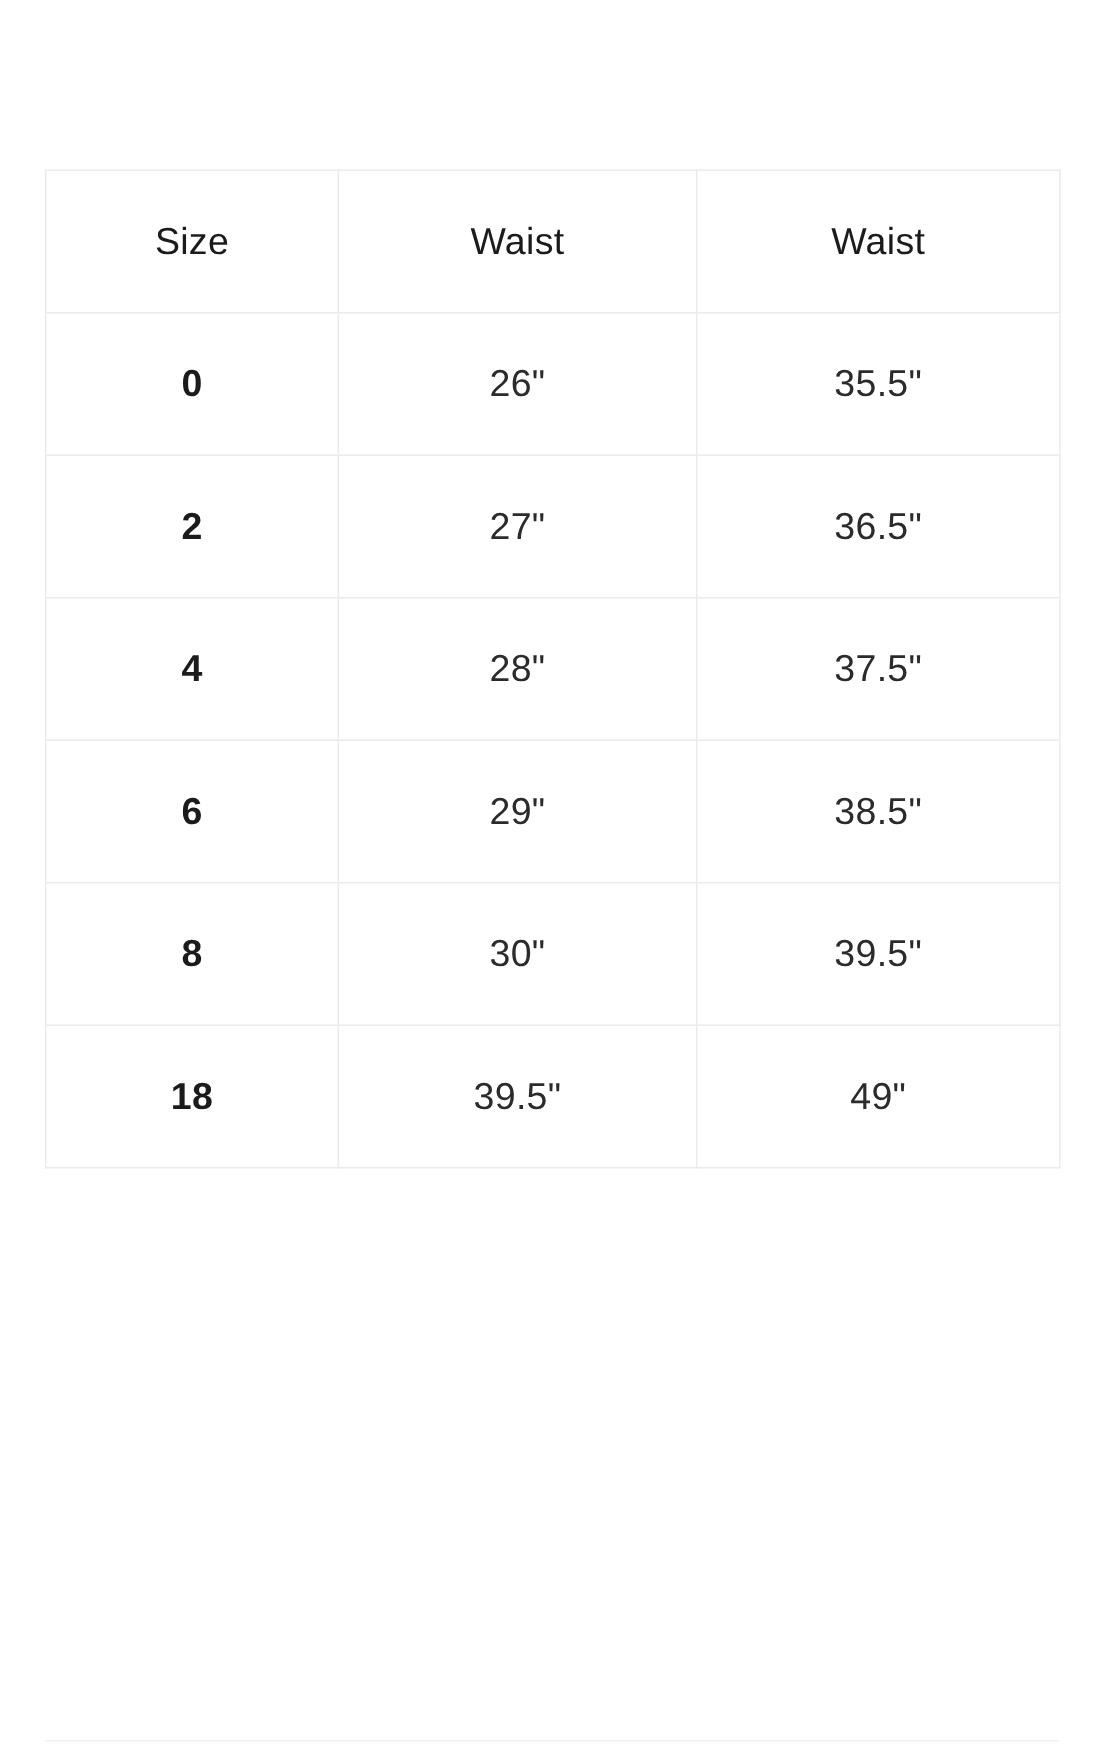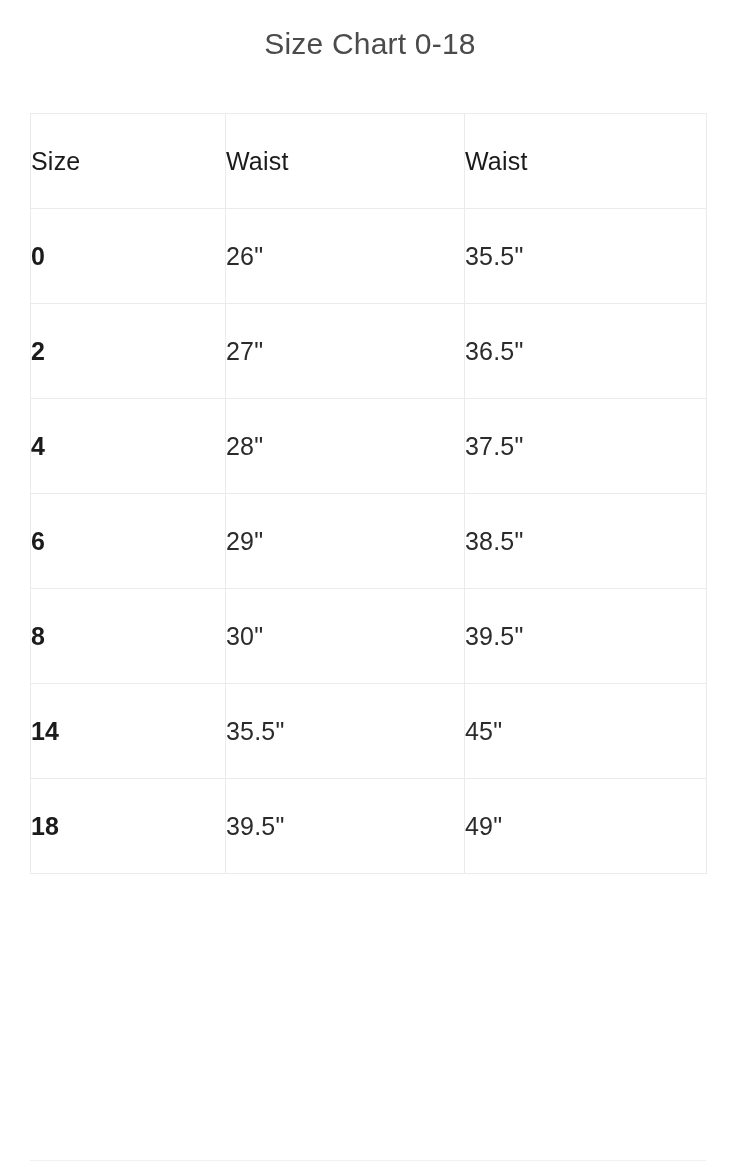--- a/index.html
+++ b/index.html
@@ -40,21 +40,21 @@
     top: 113px;
     left: 30px;
     width: 676px;
     border-collapse: collapse;
     table-layout: fixed;
   }
 
   .size-table th,
   .size-table td {
     border: 1px solid #ebebeb;
-    text-align: left;
+    text-align: center;
     vertical-align: middle;
     padding: 0;
     background: #ffffff;
   }
 
   .size-table col.col-size  { width: 195px; }
   .size-table col.col-waist { width: 239px; }
   .size-table col.col-hips  { width: 242px; }
 
   .size-table thead th {
@@ -85,21 +85,20 @@
     width: 676px;
     height: 1px;
     background: #f1f1f1;
   }
 </style>
 </head>
 <body>
 
 <div class="page">
 
-  <div class="chart-title">Size Chart 0-18</div>
 
   <table class="size-table">
     <colgroup>
       <col class="col-size">
       <col class="col-waist">
       <col class="col-hips">
     </colgroup>
     <thead>
       <tr>
         <th>Size</th>
@@ -127,25 +126,20 @@
         <td class="cell-size">6</td>
         <td>29"</td>
         <td>38.5"</td>
       </tr>
       <tr>
         <td class="cell-size">8</td>
         <td>30"</td>
         <td>39.5"</td>
       </tr>
       <tr>
-        <td class="cell-size">14</td>
-        <td>35.5"</td>
-        <td>45"</td>
-      </tr>
-      <tr>
         <td class="cell-size">18</td>
         <td>39.5"</td>
         <td>49"</td>
       </tr>
     </tbody>
   </table>
 
   <div class="table-underline"></div>
 
 </div>

